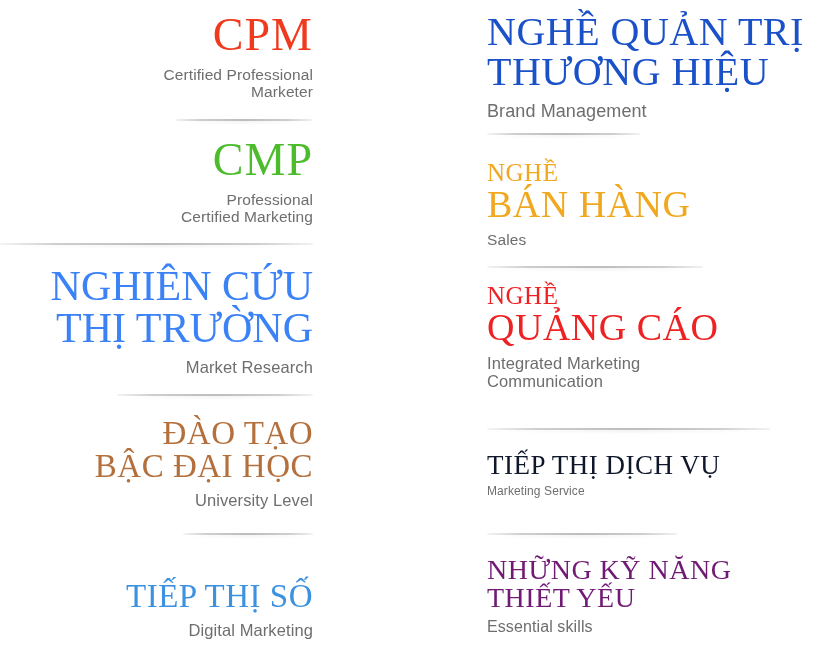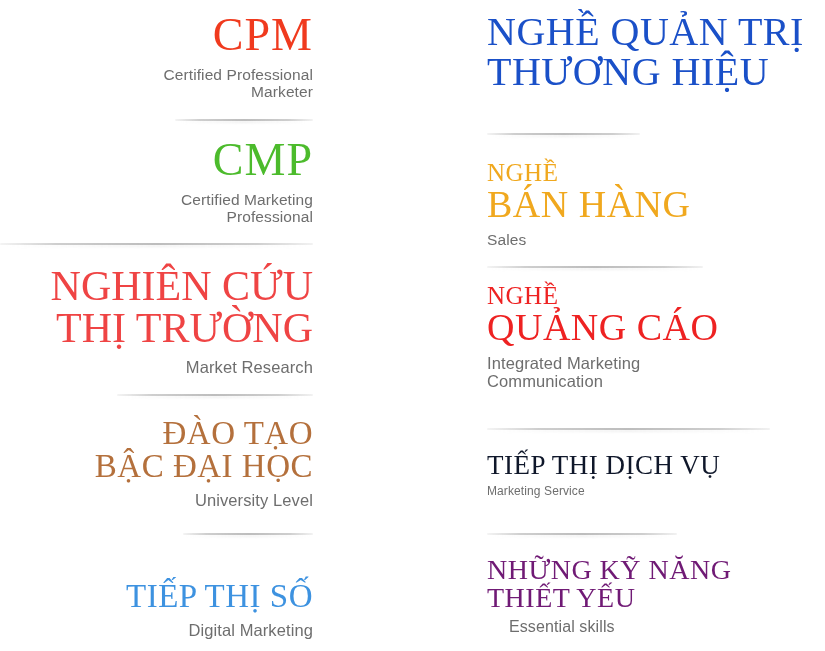--- a/index.html
+++ b/index.html
@@ -135,27 +135,27 @@
         <span class="line">Certified Professional</span>
         <span class="line">Marketer</span>
       </div>
     </div>
 
     <div class="entry" id="e-cmp" style="top:137px; right:0;">
       <div class="vn" style="color:#4CBB2C">
         <span class="line l1">CMP</span>
       </div>
       <div class="en" style="margin-top:8px;">
+        <span class="line">Professional</span>
         <span class="line">Certified Marketing</span>
-        <span class="line">Professional</span>
       </div>
     </div>
 
     <div class="entry" id="e-mr" style="top:265px; right:0;">
-      <div class="vn" style="color:#ef4444">
+      <div class="vn" style="color:#3b82f6">
         <span class="line l1">NGHIÊN CỨU</span>
         <span class="line l2">THỊ TRƯỜNG</span>
       </div>
       <div class="en" style="margin-top:9px;">
         <span class="line">Market Research</span>
       </div>
     </div>
 
     <div class="entry" id="e-uni" style="top:417px; right:0;">
       <div class="vn" style="color:#B4703C">
@@ -177,20 +177,23 @@
     </div>
   </div>
 
   <div class="col col-right">
 
     <div class="entry" id="e-brand" style="top:12px; left:0;">
       <div class="vn" style="color:#1A50C8">
         <span class="line l1">NGHỀ QUẢN TRỊ</span>
         <span class="line l2">THƯƠNG HIỆU</span>
       </div>
+      <div class="en" style="margin-top:9px;">
+        <span class="line">Brand Management</span>
+      </div>
     </div>
 
     <div class="entry" id="e-sales" style="top:160px; left:0;">
       <div class="vn" style="color:#F0A81E">
         <span class="line l1">NGHỀ</span>
         <span class="line l2">BÁN HÀNG</span>
       </div>
       <div class="en" style="margin-top:8px;">
         <span class="line">Sales</span>
       </div>
@@ -214,21 +217,21 @@
       <div class="en" style="margin-top:6px;">
         <span class="line">Marketing Service</span>
       </div>
     </div>
 
     <div class="entry" id="e-skill" style="top:556px; left:0;">
       <div class="vn" style="color:#701a75">
         <span class="line l1">NHỮNG KỸ NĂNG</span>
         <span class="line l2">THIẾT YẾU</span>
       </div>
-      <div class="en" style="margin-top:6px;margin-left:22px;">
+      <div class="en" style="margin-top:6px;">
         <span class="line">Essential skills</span>
       </div>
     </div>
   </div>
 
   <div class="divider" style="left:175px; top:119px; width:138px;"></div>
   <div class="divider" style="left:0px; top:243px; width:313px;"></div>
   <div class="divider" style="left:117px; top:394px; width:196px;"></div>
   <div class="divider" style="left:183px; top:533px; width:130px;"></div>
 

